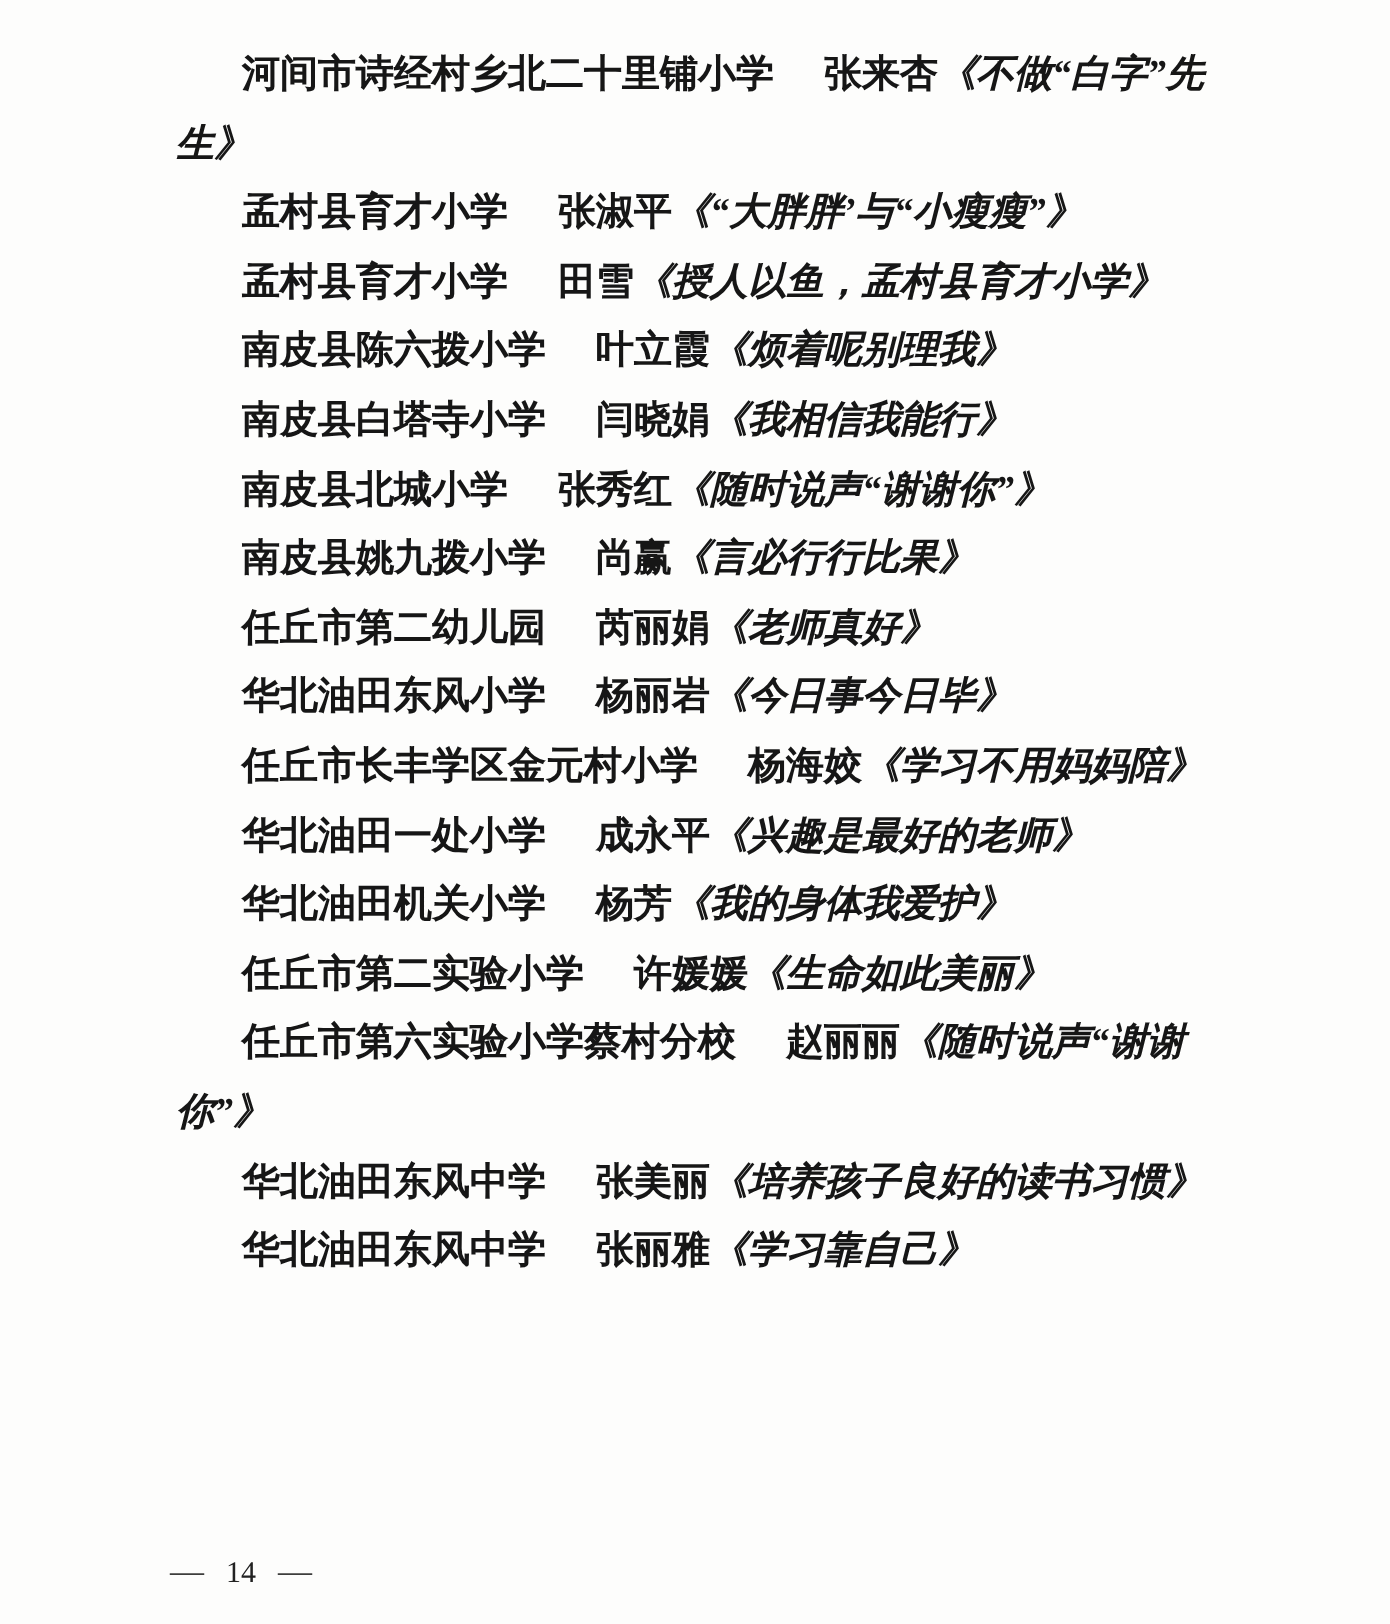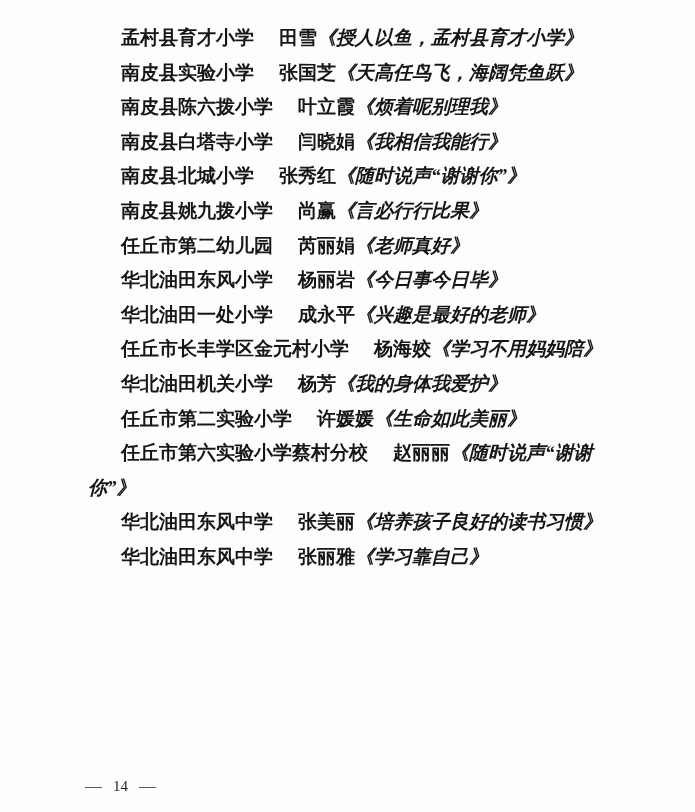--- a/index.html
+++ b/index.html
@@ -58,42 +58,43 @@
     color: #222;
     margin: 0 11px;
     font-family: Liberation Serif, serif;
   }
 </style>
 </head>
 <body>
 
 <div class="page">
   <div class="content" id="entries">
+  <p class="entry"><span class="school">河间市诗经村乡北二十里铺小学</span><span class="sep"></span><span class="teacher">张来杏</span><span class="title">《不做“白字”先生》</span></p>
 
+  <p class="entry"><span class="school">孟村县育才小学</span><span class="sep"></span><span class="teacher">张淑平</span><span class="title">《“大胖胖’与“小瘦瘦”》</span></p>
 
   <p class="entry"><span class="school">孟村县育才小学</span><span class="sep"></span><span class="teacher">田雪</span><span class="title">《授人以鱼，孟村县育才小学》</span></p>
 
-  <p class="entry"><span class="school">南皮县实验小学</span><span class="sep"></span><span class="teacher">张国芝</span><span class="title">《天高任鸟飞，海阔凭鱼跃》</span></p>
 
   <p class="entry"><span class="school">南皮县陈六拨小学</span><span class="sep"></span><span class="teacher">叶立霞</span><span class="title">《烦着呢别理我》</span></p>
 
   <p class="entry"><span class="school">南皮县白塔寺小学</span><span class="sep"></span><span class="teacher">闫晓娟</span><span class="title">《我相信我能行》</span></p>
 
   <p class="entry"><span class="school">南皮县北城小学</span><span class="sep"></span><span class="teacher">张秀红</span><span class="title">《随时说声“谢谢你”》</span></p>
 
   <p class="entry"><span class="school">南皮县姚九拨小学</span><span class="sep"></span><span class="teacher">尚赢</span><span class="title">《言必行行比果》</span></p>
 
   <p class="entry"><span class="school">任丘市第二幼儿园</span><span class="sep"></span><span class="teacher">芮丽娟</span><span class="title">《老师真好》</span></p>
 
 
   <p class="entry"><span class="school">华北油田东风小学</span><span class="sep"></span><span class="teacher">杨丽岩</span><span class="title">《今日事今日毕》</span></p>
 
+  <p class="entry"><span class="school">任丘市长丰学区金元村小学</span><span class="sep"></span><span class="teacher">杨海姣</span><span class="title">《学习不用妈妈陪》</span></p>
+
   <p class="entry"><span class="school">华北油田一处小学</span><span class="sep"></span><span class="teacher">成永平</span><span class="title">《兴趣是最好的老师》</span></p>
-
-  <p class="entry"><span class="school">任丘市长丰学区金元村小学</span><span class="sep"></span><span class="teacher">杨海姣</span><span class="title">《学习不用妈妈陪》</span></p>
 
   <p class="entry"><span class="school">华北油田机关小学</span><span class="sep"></span><span class="teacher">杨芳</span><span class="title">《我的身体我爱护》</span></p>
 
   <p class="entry"><span class="school">任丘市第二实验小学</span><span class="sep"></span><span class="teacher">许媛媛</span><span class="title">《生命如此美丽》</span></p>
 
   <p class="entry"><span class="school">任丘市第六实验小学蔡村分校</span><span class="sep"></span><span class="teacher">赵丽丽</span><span class="title">《随时说声“谢谢你”》</span></p>
 
 
   <p class="entry"><span class="school">华北油田东风中学</span><span class="sep"></span><span class="teacher">张美丽</span><span class="title">《培养孩子良好的读书习惯》</span></p>
 

